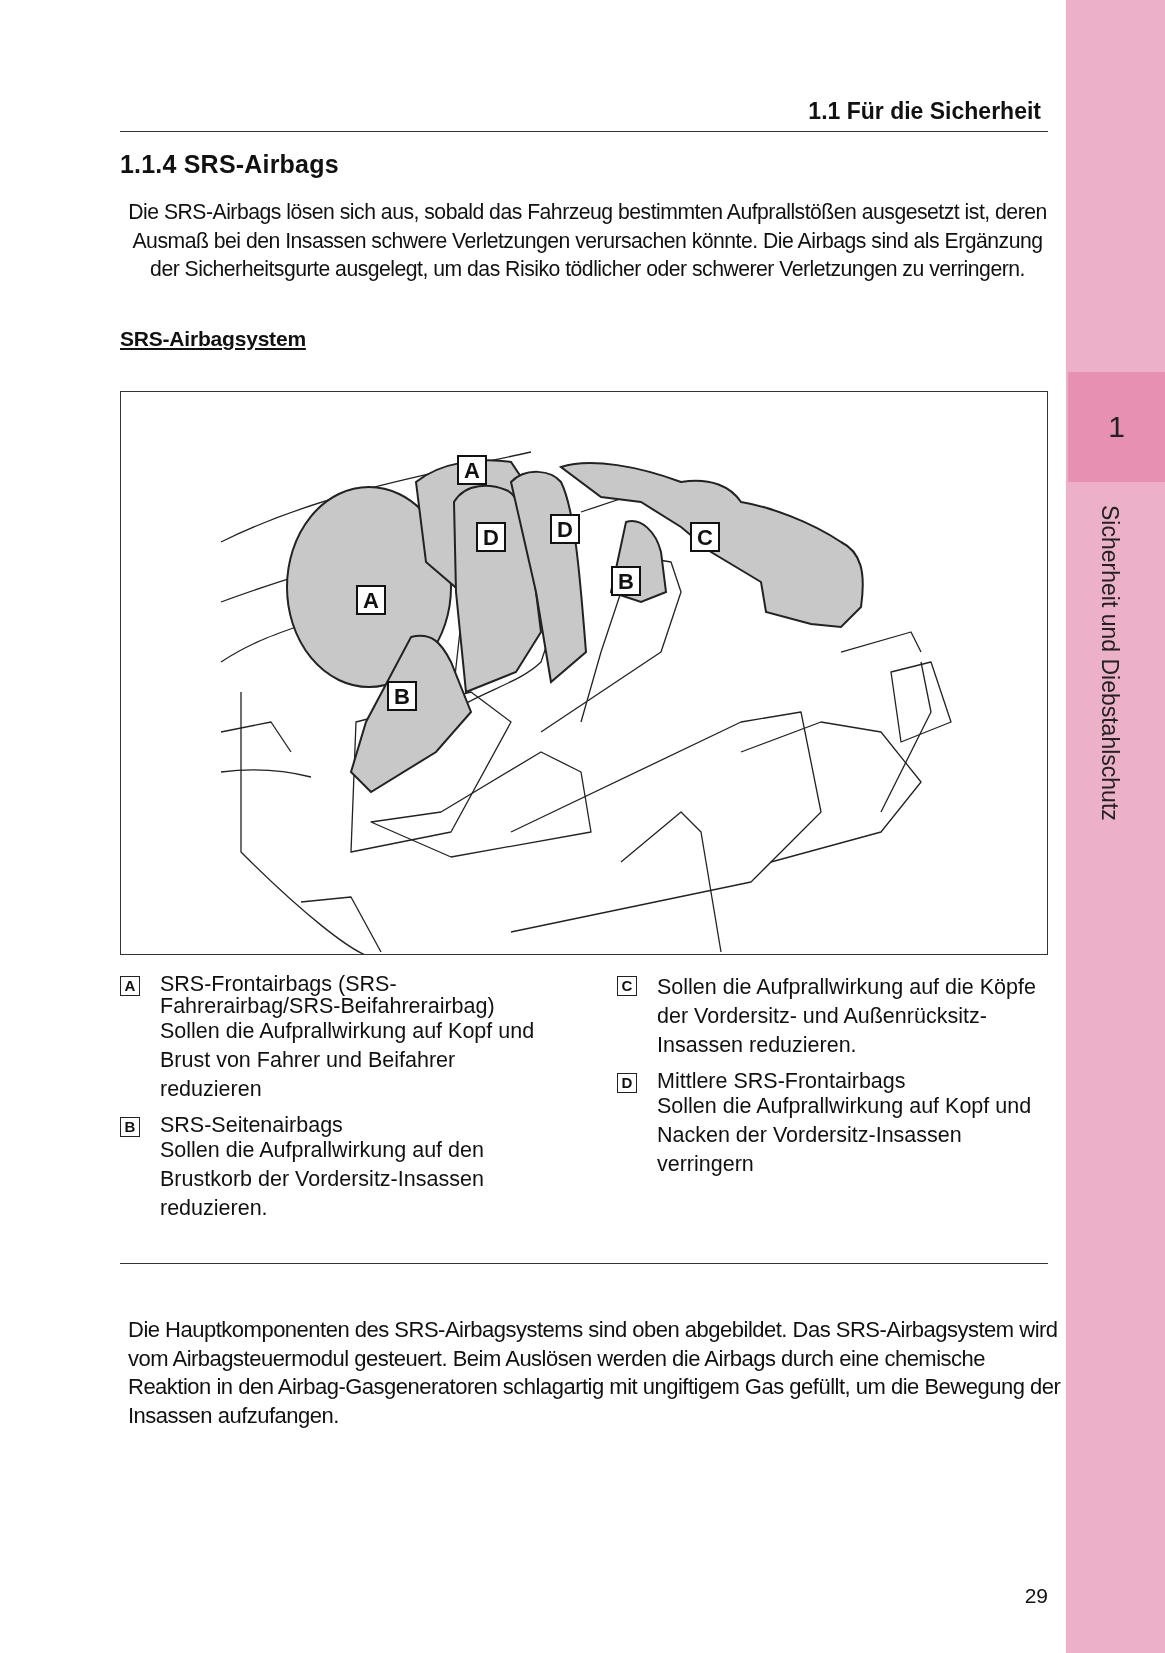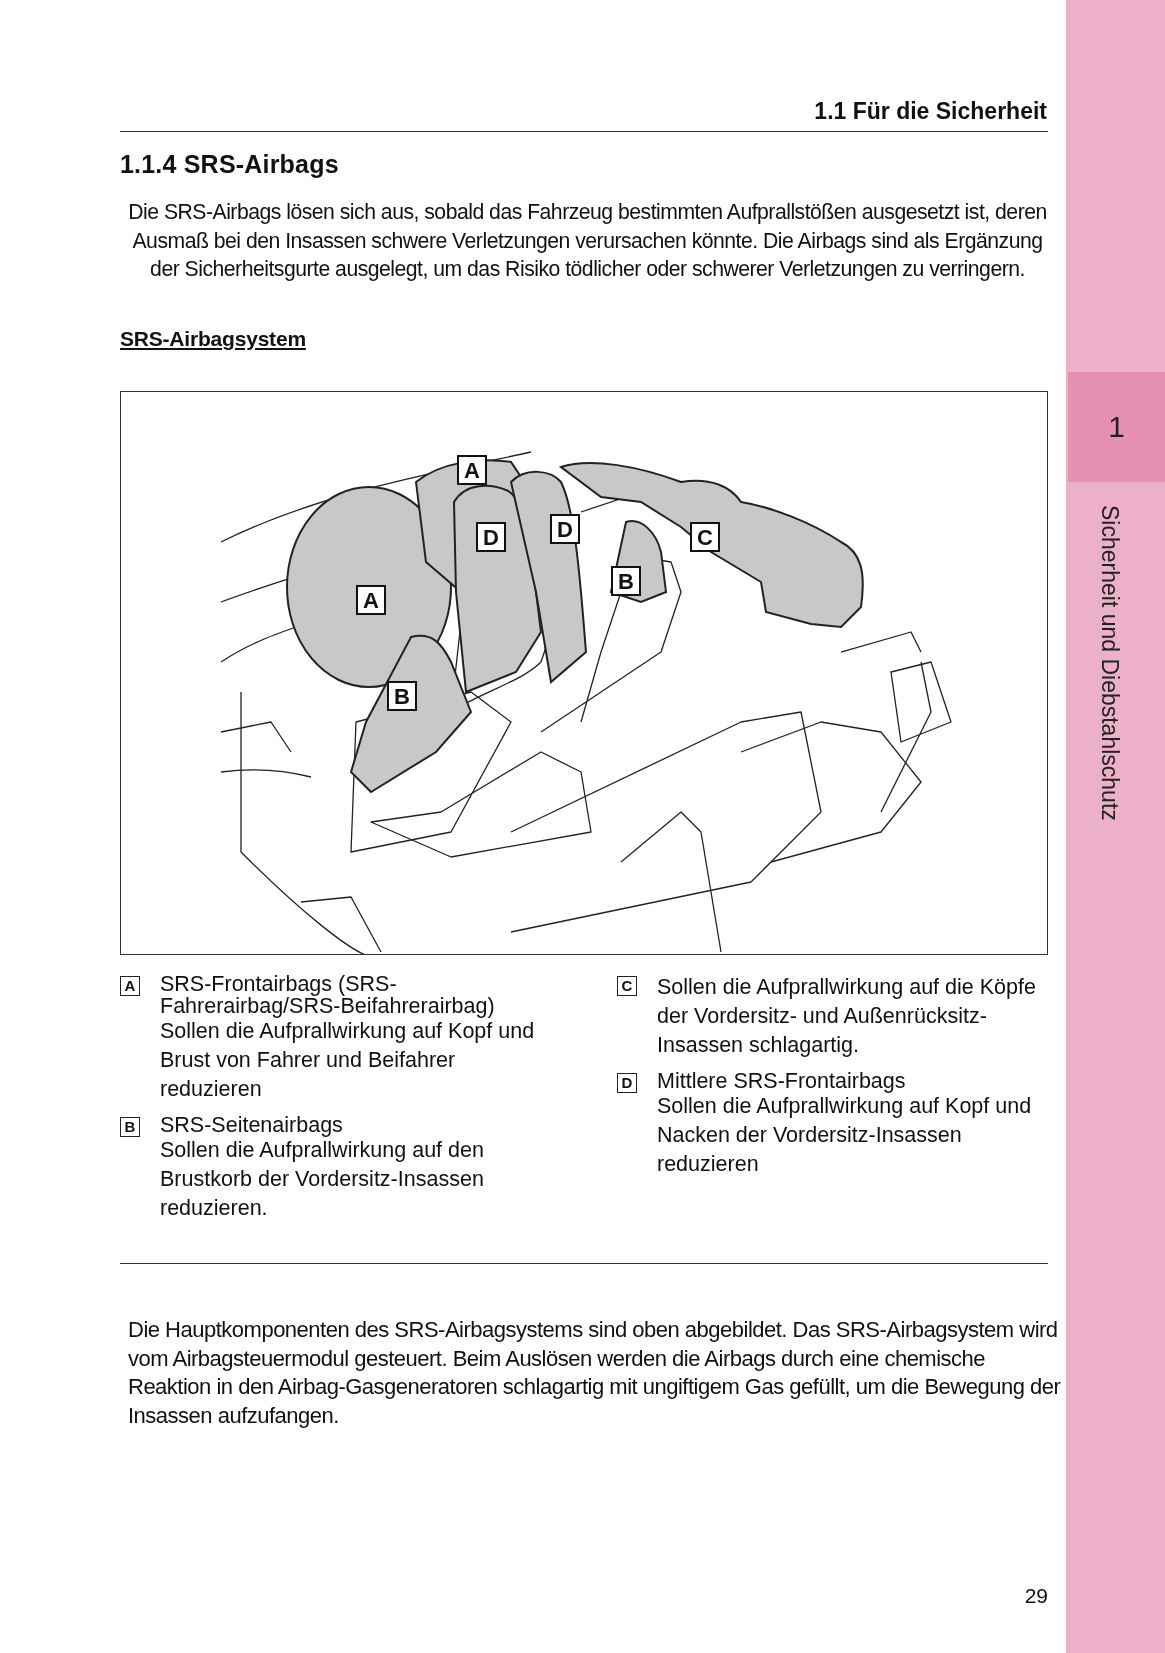--- a/index.html
+++ b/index.html
@@ -17,21 +17,21 @@
     background: #e691b2;
     display: flex; align-items: center; justify-content: center;
     font-size: 30px; color: #222;
   }
   .chapter-title {
     position: absolute; left: 1096px; top: 505px;
     writing-mode: vertical-rl;
     font-size: 23px; color: #222; letter-spacing: 0px; white-space: nowrap;
   }
   .running-head {
-    position: absolute; right: 118px; top: 98px;
+    position: absolute; right: 124px; top: 98px;
     font-weight: bold; font-size: 23px;
   }
   .head-rule {
     position: absolute; left: 120px; top: 131px; width: 928px; height: 0;
     border-top: 1.5px solid #333;
   }
   .section-title {
     position: absolute; left: 120px; top: 150px;
     font-weight: bold; font-size: 25px; letter-spacing: 0.2px;
   }
@@ -174,26 +174,26 @@
   <div class="item">
     <span class="key">B</span>
     <span class="title">SRS-Seitenairbags</span>
     <span class="desc">Sollen die Aufprallwirkung auf den Brustkorb der Vordersitz-Insassen reduzieren.</span>
   </div>
 </div>
 
 <div class="legend" style="left:617px; top:973px; width:440px;">
   <div class="item">
     <span class="key">C</span>
-    <span class="desc">Sollen die Aufprallwirkung auf die Köpfe der Vordersitz- und Außenrücksitz-Insassen schlagartig.</span>
+    <span class="desc">Sollen die Aufprallwirkung auf die Köpfe der Vordersitz- und Außenrücksitz-Insassen reduzieren.</span>
   </div>
   <div class="item">
     <span class="key">D</span>
     <span class="title">Mittlere SRS-Frontairbags</span>
-    <span class="desc">Sollen die Aufprallwirkung auf Kopf und Nacken der Vordersitz-Insassen reduzieren</span>
+    <span class="desc">Sollen die Aufprallwirkung auf Kopf und Nacken der Vordersitz-Insassen verringern</span>
   </div>
 </div>
 
 <div class="legend-rule"></div>
 
 <p class="outro">Die Hauptkomponenten des SRS-Airbagsystems sind oben abgebildet. Das SRS-Airbagsystem wird vom Airbagsteuermodul gesteuert. Beim Auslösen werden die Airbags durch eine chemische Reaktion in den Airbag-Gasgeneratoren schlagartig mit ungiftigem Gas gefüllt, um die Bewegung der Insassen aufzufangen.</p>
 
 <div class="page-number">29</div>
 
 </body></html>

